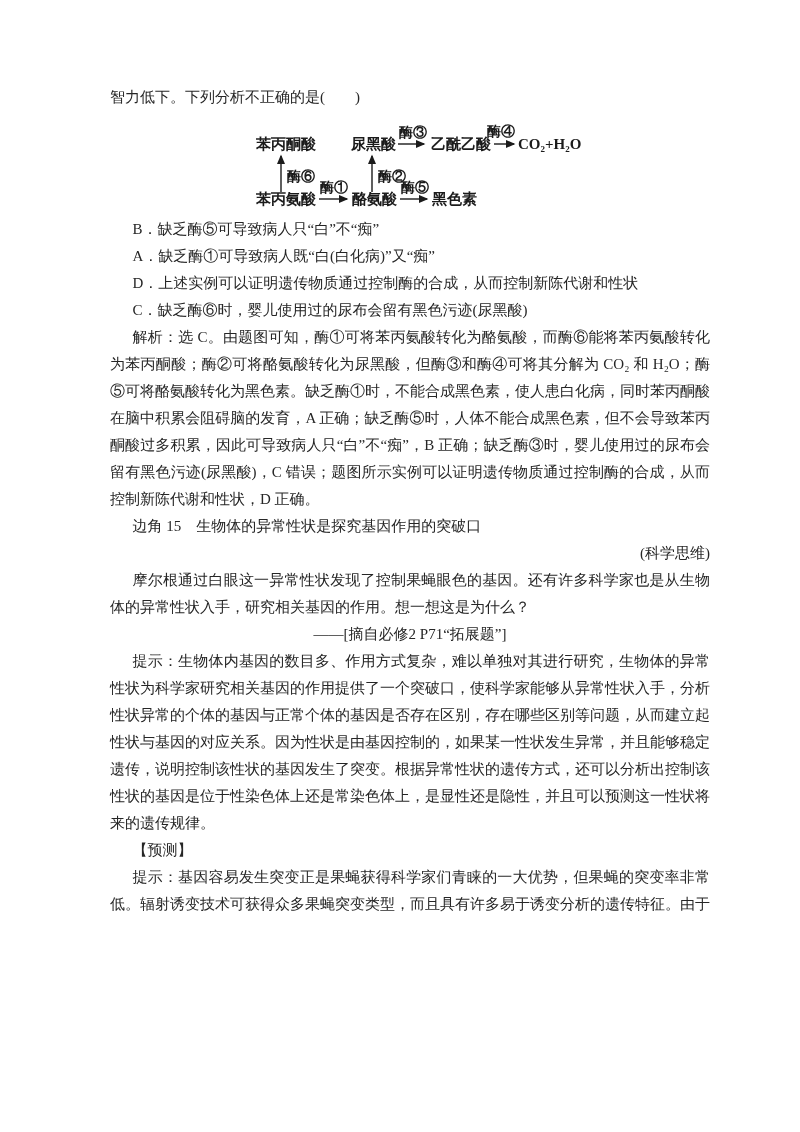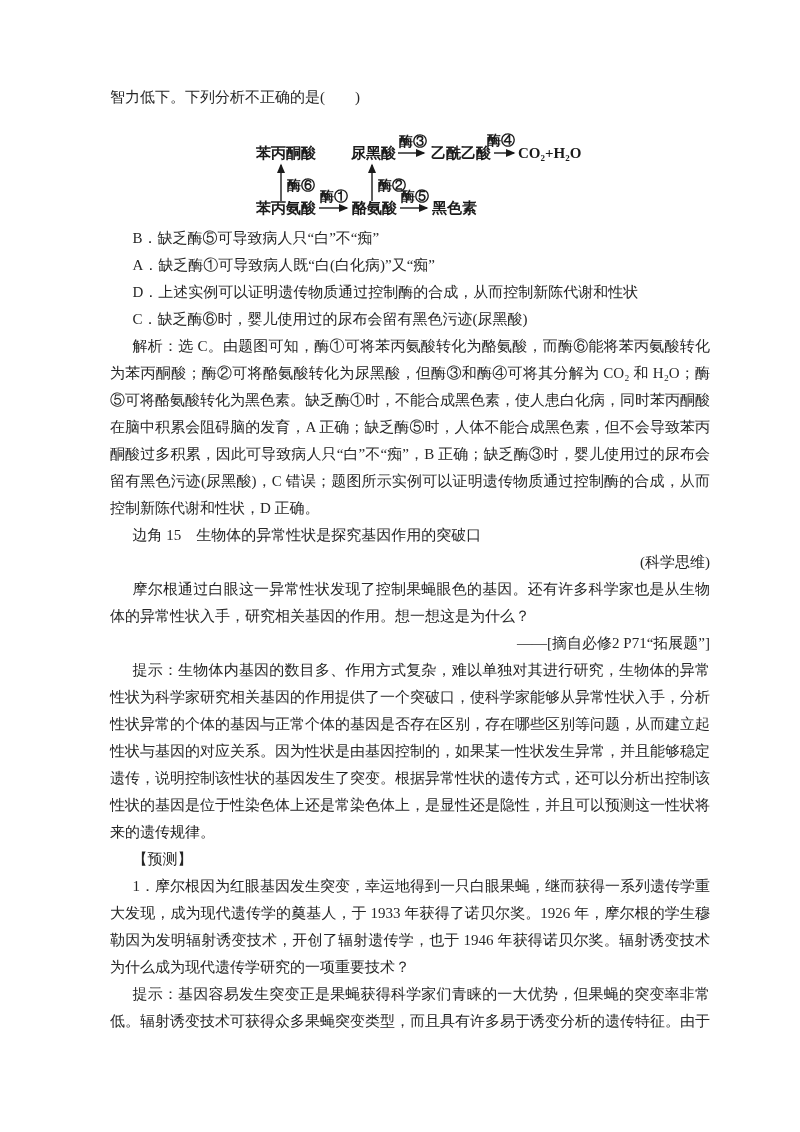--- a/index.html
+++ b/index.html
@@ -18,25 +18,25 @@
     padding: 84px 90px 0 110px;
   }
   .page p {
     margin: 0;
     font-size: 15px;
     line-height: 27px;
     text-align: justify;
   }
   p.indent { text-indent: 1.5em; }
   p.center { text-align: right; text-indent: 0; }
-  p.right  { text-align: right;  text-indent: 0; }
+  p.right  { text-align: center;  text-indent: 0; }
   .gap { display: inline-block; width: 1em; }
   .diagram {
     height: 92px;
-    margin: 20px 0 2px 146px;
+    margin: 11px 0 2px 146px;
   }
   .diagram svg text {
     font-family: "Liberation Serif", "DejaVu Serif", serif;
     font-size: 15px;
     font-weight: 700;
     fill: #1b1b1b;
   }
   .diagram svg text.enz { font-size: 14px; }
   .diagram svg line { stroke: #1b1b1b; stroke-width: 1.4; }
 </style>
@@ -91,17 +91,16 @@
   <p class="center">(科学思维)</p>
 
   <p class="indent">摩尔根通过白眼这一异常性状发现了控制果蝇眼色的基因。还有许多科学家也是从生物体的异常性状入手，研究相关基因的作用。想一想这是为什么？</p>
 
   <p class="right">——[摘自必修2 P71“拓展题”]</p>
 
   <p class="indent"><span>提示：</span><span>生物体内基因的数目多、作用方式复杂，难以单独对其进行研究，生物体的异常性状为科学家研究相关基因的作用提供了一个突破口，使科学家能够从异常性状入手，分析性状异常的个体的基因与正常个体的基因是否存在区别，存在哪些区别等问题，从而建立起性状与基因的对应关系。因为性状是由基因控制的，如果某一性状发生异常，并且能够稳定遗传，说明控制该性状的基因发生了突变。根据异常性状的遗传方式，还可以分析出控制该性状的基因是位于性染色体上还是常染色体上，是显性还是隐性，并且可以预测这一性状将来的遗传规律。</span></p>
 
   <p class="indent">【预测】</p>
 
-  <p class="indent"><span>1．</span><span>摩尔根因为红眼基因发生突变，幸运地得到一只白眼果蝇，继而获得一系列遗传学重大发现，成为现代遗传学的奠基人，于 1933 年获得了诺贝尔奖。1926 年，摩尔根的学生穆勒因为发明辐射诱变技术，开创了辐射遗传学，也于 1946 年获得诺贝尔奖。辐射诱变技术为什么成为现代遗传学研究的一项重要技术？</span></p>
 
   <p class="indent"><span>提示：</span><span>基因容易发生突变正是果蝇获得科学家们青睐的一大优势，但果蝇的突变率非常低。辐射诱变技术可获得众多果蝇突变类型，而且具有许多易于诱变分析的遗传特征。由于</span></p>
 
 </div>
 
 </body></html>

